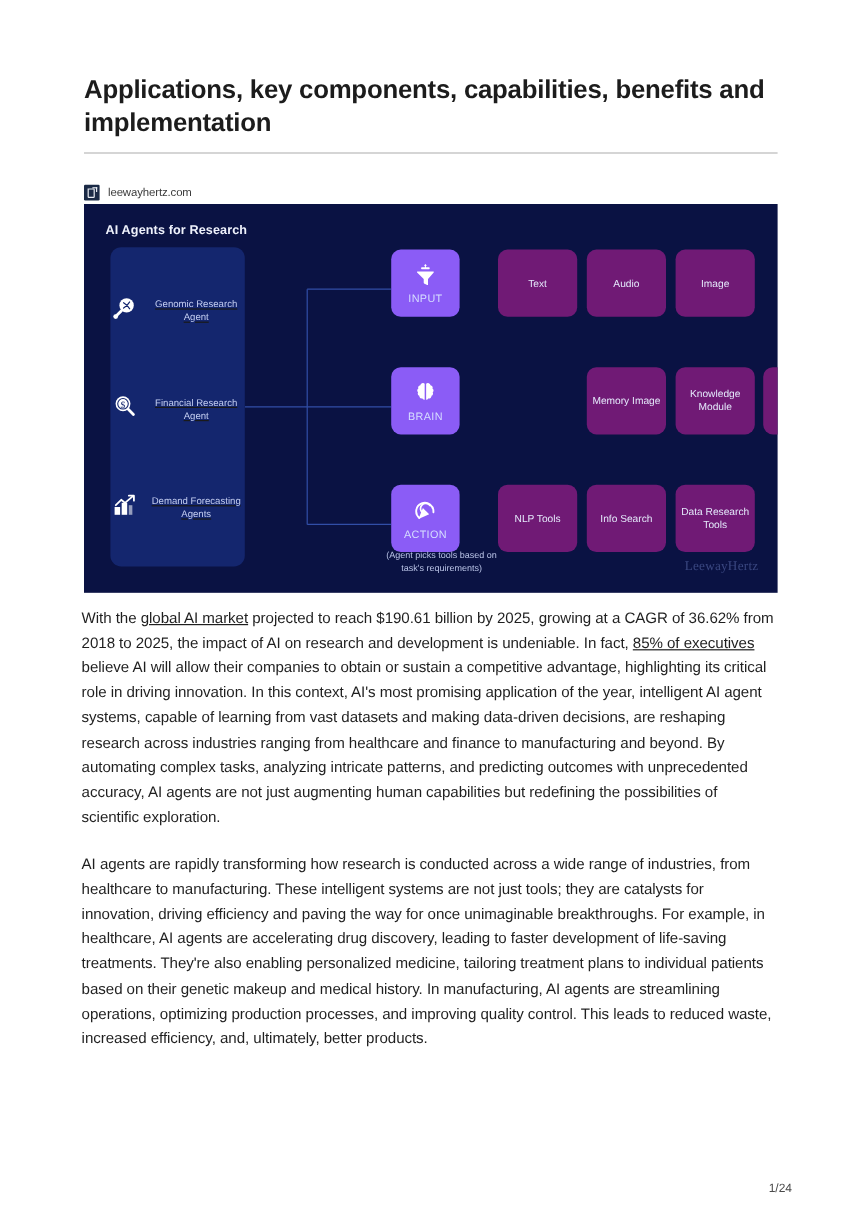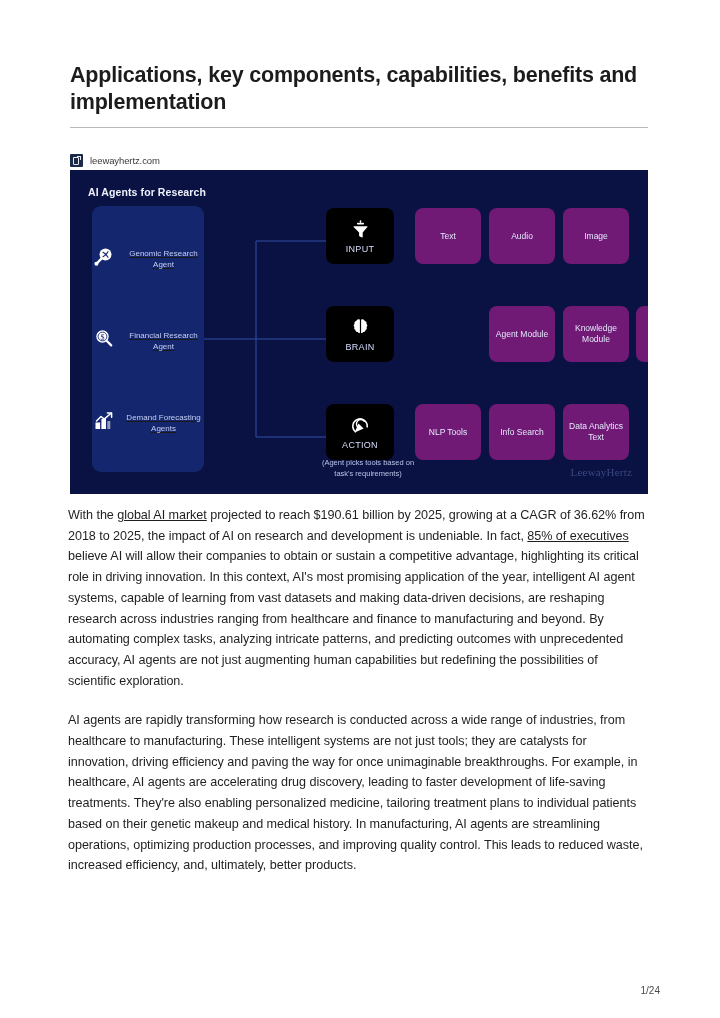--- a/index.html
+++ b/index.html
@@ -157,23 +157,23 @@
     pointer-events: none;
   }
 
   .core-col {
     position: absolute;
     left: 256px;
     top: 38px;
   }
   .core-box {
     position: absolute;
-    width: 68px;
+    width: 57px;
     height: 56px;
-    background: #000000;
+    background: #8b5cf6;
     border-radius: 8px;
     display: flex;
     flex-direction: column;
     align-items: center;
     justify-content: center;
     gap: 4px;
   }
   .core-icon {
     width: 21px;
     height: 21px;
@@ -362,37 +362,37 @@
       <span class="mod-label">Text</span>
     </div>
     <div class="mod-box" style="left:419px; top:38px; width:66px; height:56px;">
       <span class="mod-label">Audio</span>
     </div>
     <div class="mod-box" style="left:493px; top:38px; width:66px; height:56px;">
       <span class="mod-label">Image</span>
     </div>
 
     <div class="mod-box" style="left:419px; top:136px; width:66px; height:56px;">
-      <span class="mod-label">Agent Module</span>
+      <span class="mod-label">Memory Image</span>
     </div>
     <div class="mod-box" style="left:493px; top:136px; width:66px; height:56px;">
       <span class="mod-label">Knowledge Module</span>
     </div>
     <div class="mod-box" style="left:566px; top:136px; width:66px; height:56px;">
       <span class="mod-label">Planning Module</span>
     </div>
 
     <div class="mod-box" style="left:345px; top:234px; width:66px; height:56px;">
       <span class="mod-label">NLP Tools</span>
     </div>
     <div class="mod-box" style="left:419px; top:234px; width:66px; height:56px;">
       <span class="mod-label">Info Search</span>
     </div>
     <div class="mod-box" style="left:493px; top:234px; width:66px; height:56px;">
-      <span class="mod-label">Data Analytics Text</span>
+      <span class="mod-label">Data Research Tools</span>
     </div>
 
     <div class="caption">(Agent picks tools based on task's requirements)</div>
     <div class="watermark">LeewayHertz</div>
 
   </div>
 
   <div class="body-copy">
     <p class="para"><span>With the </span><a class="lnk" href="#">global AI market</a><span> projected to reach $190.61 billion by 2025, growing at a CAGR of 36.62% from 2018 to 2025, the impact of AI on research and development is undeniable. In fact, </span><a class="lnk" href="#">85% of executives</a><span> believe AI will allow their companies to obtain or sustain a competitive advantage, highlighting its critical role in driving innovation. In this context, AI's most promising application of the year, intelligent AI agent systems, capable of learning from vast datasets and making data-driven decisions, are reshaping research across industries ranging from healthcare and finance to manufacturing and beyond. By automating complex tasks, analyzing intricate patterns, and predicting outcomes with unprecedented accuracy, AI agents are not just augmenting human capabilities but redefining the possibilities of scientific exploration.</span></p>
     <p class="para">AI agents are rapidly transforming how research is conducted across a wide range of industries, from healthcare to manufacturing. These intelligent systems are not just tools; they are catalysts for innovation, driving efficiency and paving the way for once unimaginable breakthroughs. For example, in healthcare, AI agents are accelerating drug discovery, leading to faster development of life-saving treatments. They're also enabling personalized medicine, tailoring treatment plans to individual patients based on their genetic makeup and medical history. In manufacturing, AI agents are streamlining operations, optimizing production processes, and improving quality control. This leads to reduced waste, increased efficiency, and, ultimately, better products.</p>

